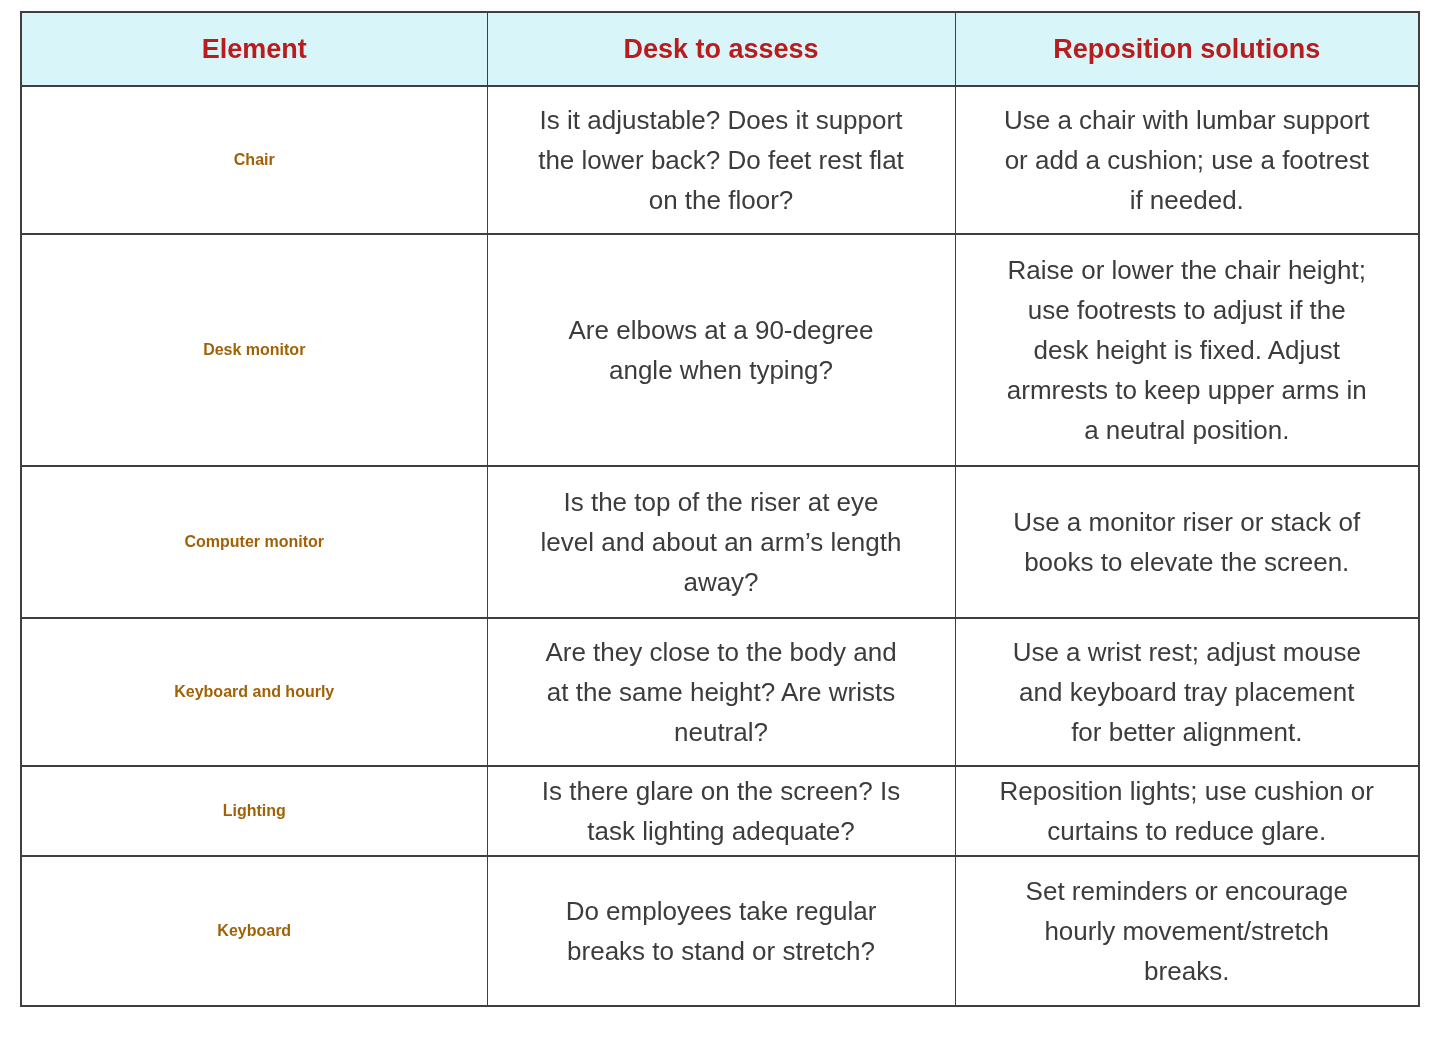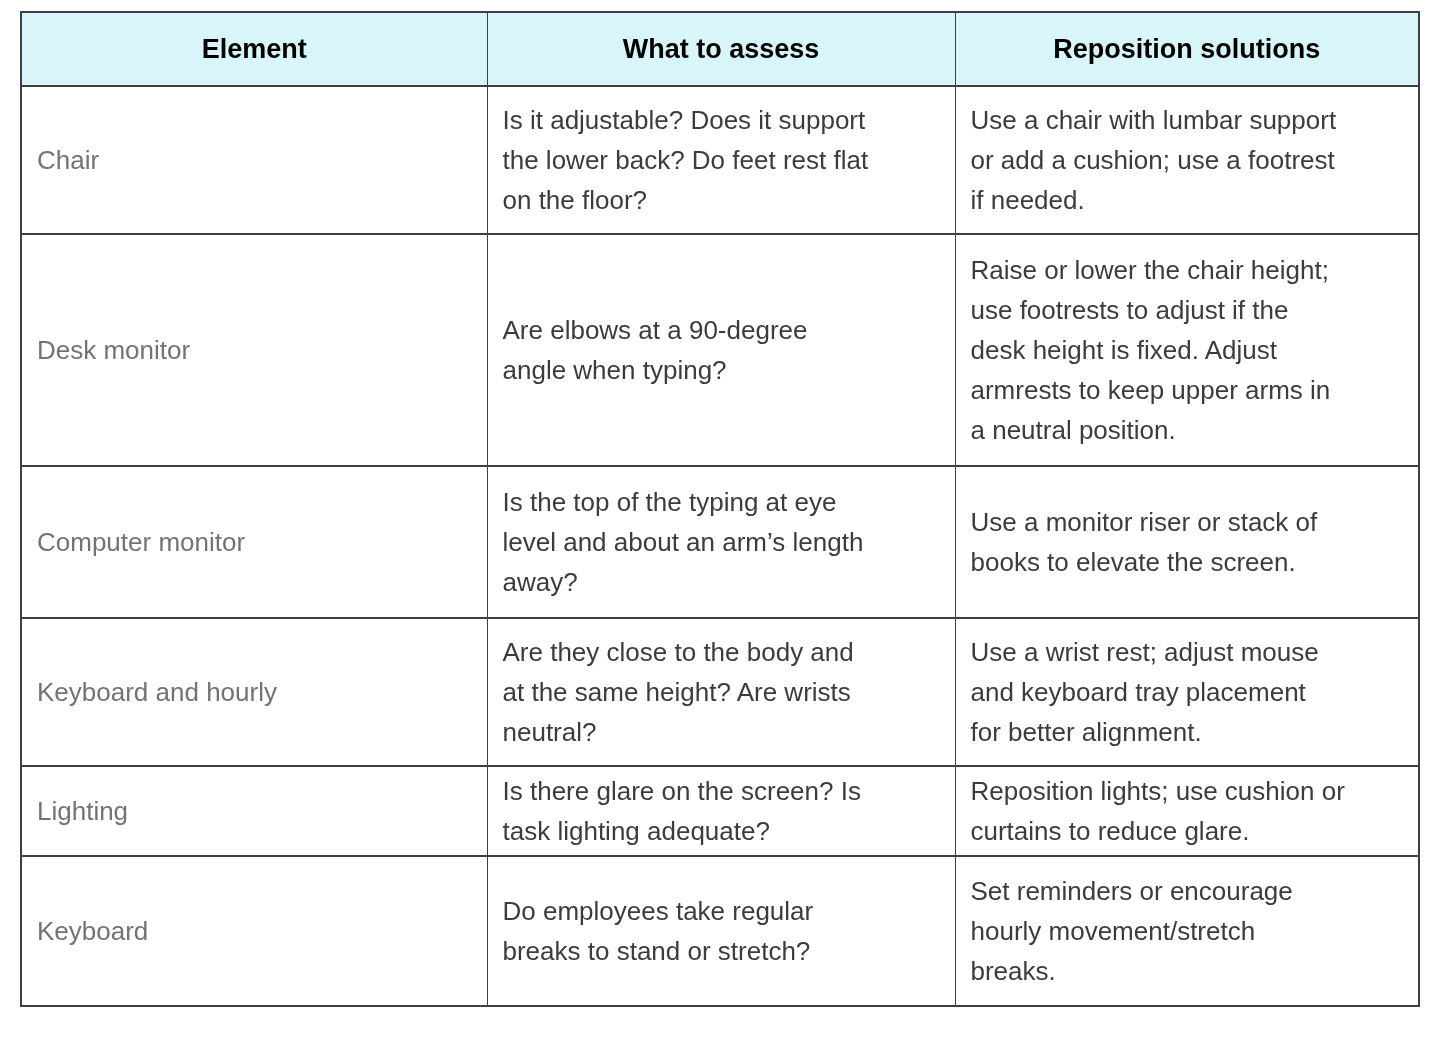--- a/index.html
+++ b/index.html
@@ -30,42 +30,43 @@
   table.ergo col.c2 { width: 468px; }
   table.ergo col.c3 { width: 464px; }
 
   table.ergo th {
     background: #d8f5f9;
     border: 2px solid #3f3f3f;
     border-left-width: 1.5px;
     border-right-width: 1.5px;
     font-size: 27px;
     font-weight: bold;
-    color: #000000;
+    color: #b91c1c;
     text-align: center;
     vertical-align: middle;
     height: 72px;
     padding: 0 14px;
   }
   table.ergo td {
     border: 2px solid #3f3f3f;
     border-left-width: 1.5px;
     border-right-width: 1.5px;
     vertical-align: middle;
     padding: 4px 15px;
     font-size: 26px;
     line-height: 40px;
     color: #3c3c3c;
     background: #ffffff;
     white-space: pre-line;
+    text-align: center;
   }
   table.ergo td.element {
-    font-weight: normal;
-    color: #737373;
-    font-size: 26px;
+    font-weight: bold;
+    color: #a16207;
+    font-size: 16px;
   }
   tr.r0 { height: 148px; }
   tr.r1 { height: 232px; }
   tr.r2 { height: 152px; }
   tr.r3 { height: 148px; }
   tr.r4 { height: 88px; margin-top: 20px; }
   tr.r5 { height: 150px; }
 </style>
 </head>
 <body>
@@ -73,21 +74,21 @@
 <div class="page">
   <table class="ergo">
     <colgroup>
       <col class="c1">
         <col class="c2">
         <col class="c3">
     </colgroup>
     <thead>
       <tr>
         <th>Element</th>
-        <th>What to assess</th>
+        <th>Desk to assess</th>
         <th>Reposition solutions</th>
       </tr>
     </thead>
     <tbody>
       <tr class="r0">
         <td class="element">Chair</td>
         <td>Is it adjustable? Does it support
 the lower back? Do feet rest flat
 on the floor?</td>
         <td>Use a chair with lumbar support
@@ -99,21 +100,21 @@
         <td>Are elbows at a 90-degree
 angle when typing?</td>
         <td>Raise or lower the chair height;
 use footrests to adjust if the
 desk height is fixed. Adjust
 armrests to keep upper arms in
 a neutral position.</td>
       </tr>
       <tr class="r2">
         <td class="element">Computer monitor</td>
-        <td>Is the top of the typing at eye
+        <td>Is the top of the riser at eye
 level and about an arm’s length
 away?</td>
         <td>Use a monitor riser or stack of
 books to elevate the screen.</td>
       </tr>
       <tr class="r3">
         <td class="element">Keyboard and hourly</td>
         <td>Are they close to the body and
 at the same height? Are wrists
 neutral?</td>

